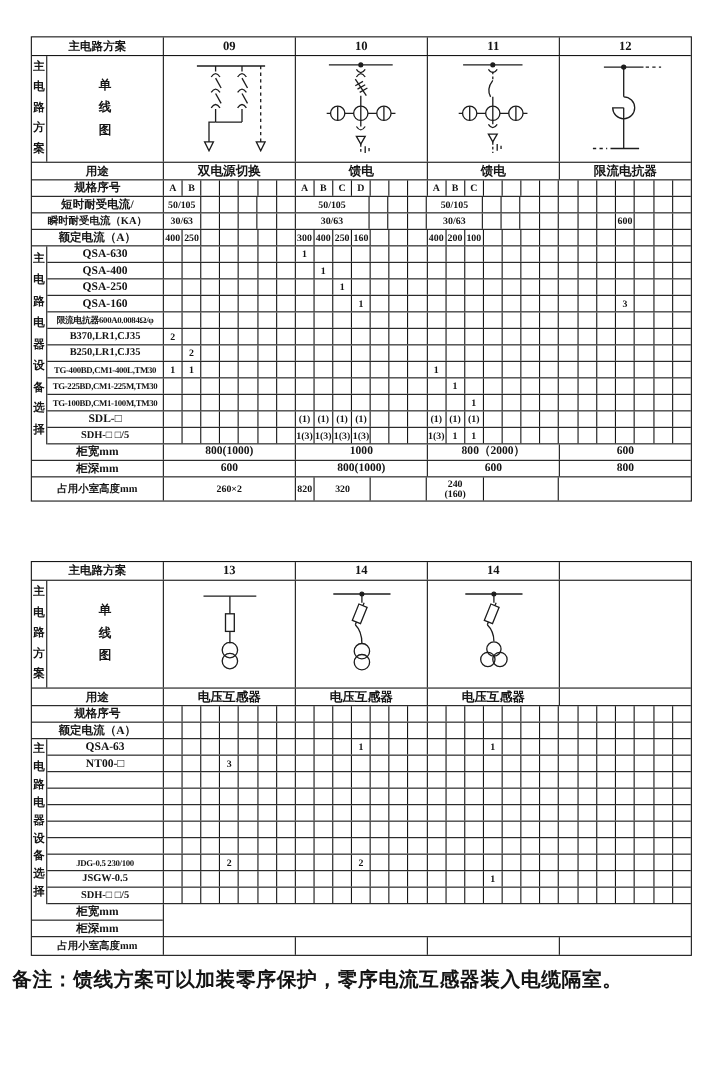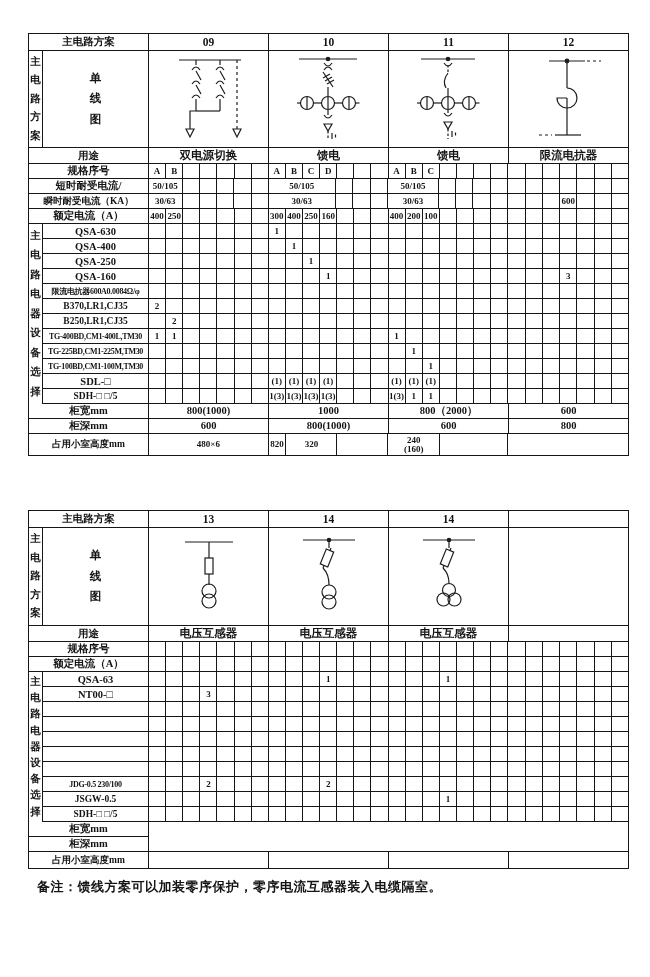--- a/index.html
+++ b/index.html
@@ -29,21 +29,21 @@
   .grp{display:flex;}
   .grpcol{flex:1 1 0;display:flex;flex-direction:column;min-width:0;}
   .grp .lbl{width:106px;}
   .r .col:last-child .u:last-child,.r .p:last-child,.r .hc:last-child,.r .uc:last-child,.r .dc:last-child{border-right:none;}
   .mlabels{width:120px;flex:none;border-right:1px solid #161616;display:flex;flex-direction:column;box-sizing:border-box;}
   .mlabels div{flex:1;display:flex;align-items:center;justify-content:center;font-size:10.5px;font-weight:bold;box-sizing:border-box;}
   .mlabels div:first-child{border-bottom:1px solid #161616;}
   .mnote{flex:3 1 0;border-right:1px solid #161616;display:flex;align-items:center;justify-content:center;
          font-size:11px;font-weight:bold;box-sizing:border-box;white-space:nowrap;overflow:hidden;}
   .mempty{flex:1 1 0;box-sizing:border-box;}
-  .note{position:absolute;left:37px;top:878px;width:600px;font-size:13px;font-weight:bold;letter-spacing:0.5px;}
+  .note{position:absolute;left:11px;top:878px;width:600px;font-size:18px;font-weight:bold;letter-spacing:0.5px;}
   .pageno{position:absolute;left:0;top:940px;width:650px;text-align:center;font-size:16px;font-weight:bold;
           font-family:"Liberation Sans","DejaVu Sans",sans-serif;letter-spacing:1px;}
 </style>
 </head>
 <body>
 
 <div class="page">
   <div class="t" id="t1">
       <div class="r hdr">
         <div class="lbl">主电路方案</div>
@@ -801,21 +801,21 @@
       <div class="r">
         <div class="lbl">柜深mm</div>
         <div class="p">600</div>
         <div class="p">800(1000)</div>
         <div class="p">600</div>
         <div class="p">800</div>
       </div>
       <div class="r tall nb">
         <div class="lbl md">占用小室高度mm</div>
         <div class="col">
-          <div class="u" style="flex: 7 1 0%;">480×6</div>
+          <div class="u" style="flex: 7 1 0%;">260×2</div>
         </div>
         <div class="col">
           <div class="u" style="flex: 1 1 0%;">820</div>
           <div class="u" style="flex: 3 1 0%;">320</div>
           <div class="u" style="flex: 3 1 0%;"></div>
         </div>
         <div class="col">
           <div class="u" style="flex: 3 1 0%;">240
 (160)</div>
           <div class="u" style="flex: 4 1 0%;"></div>

